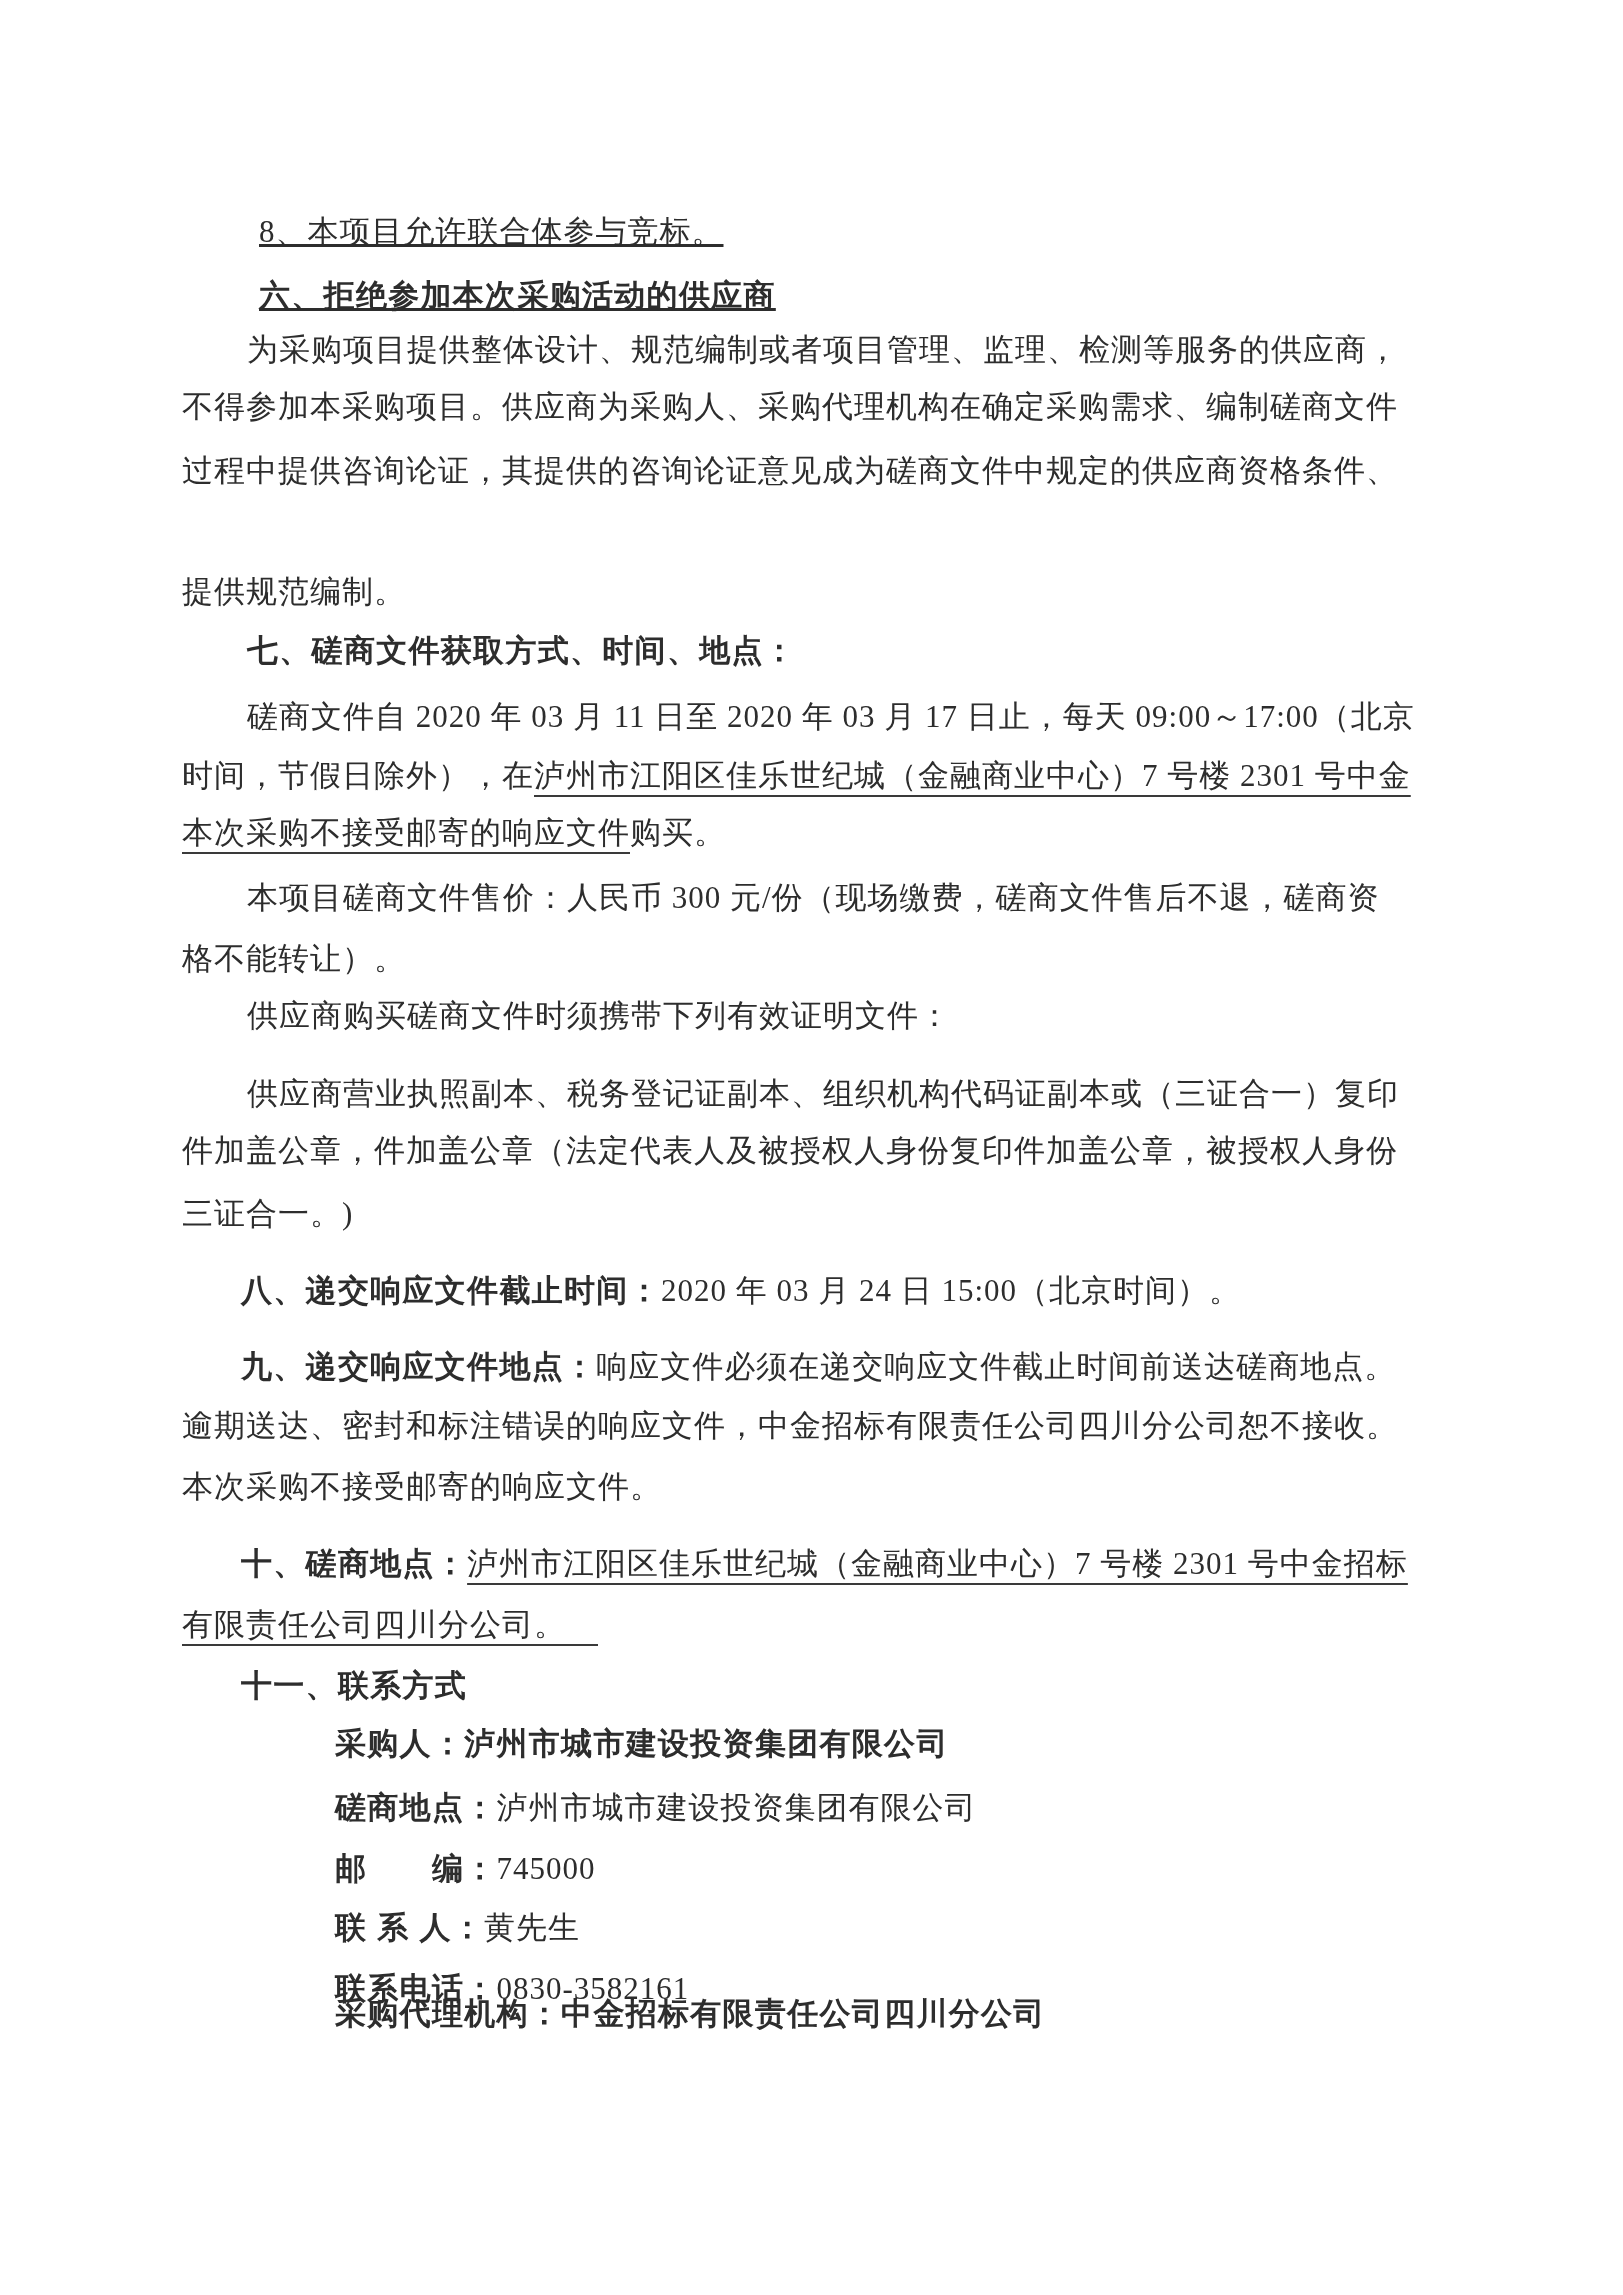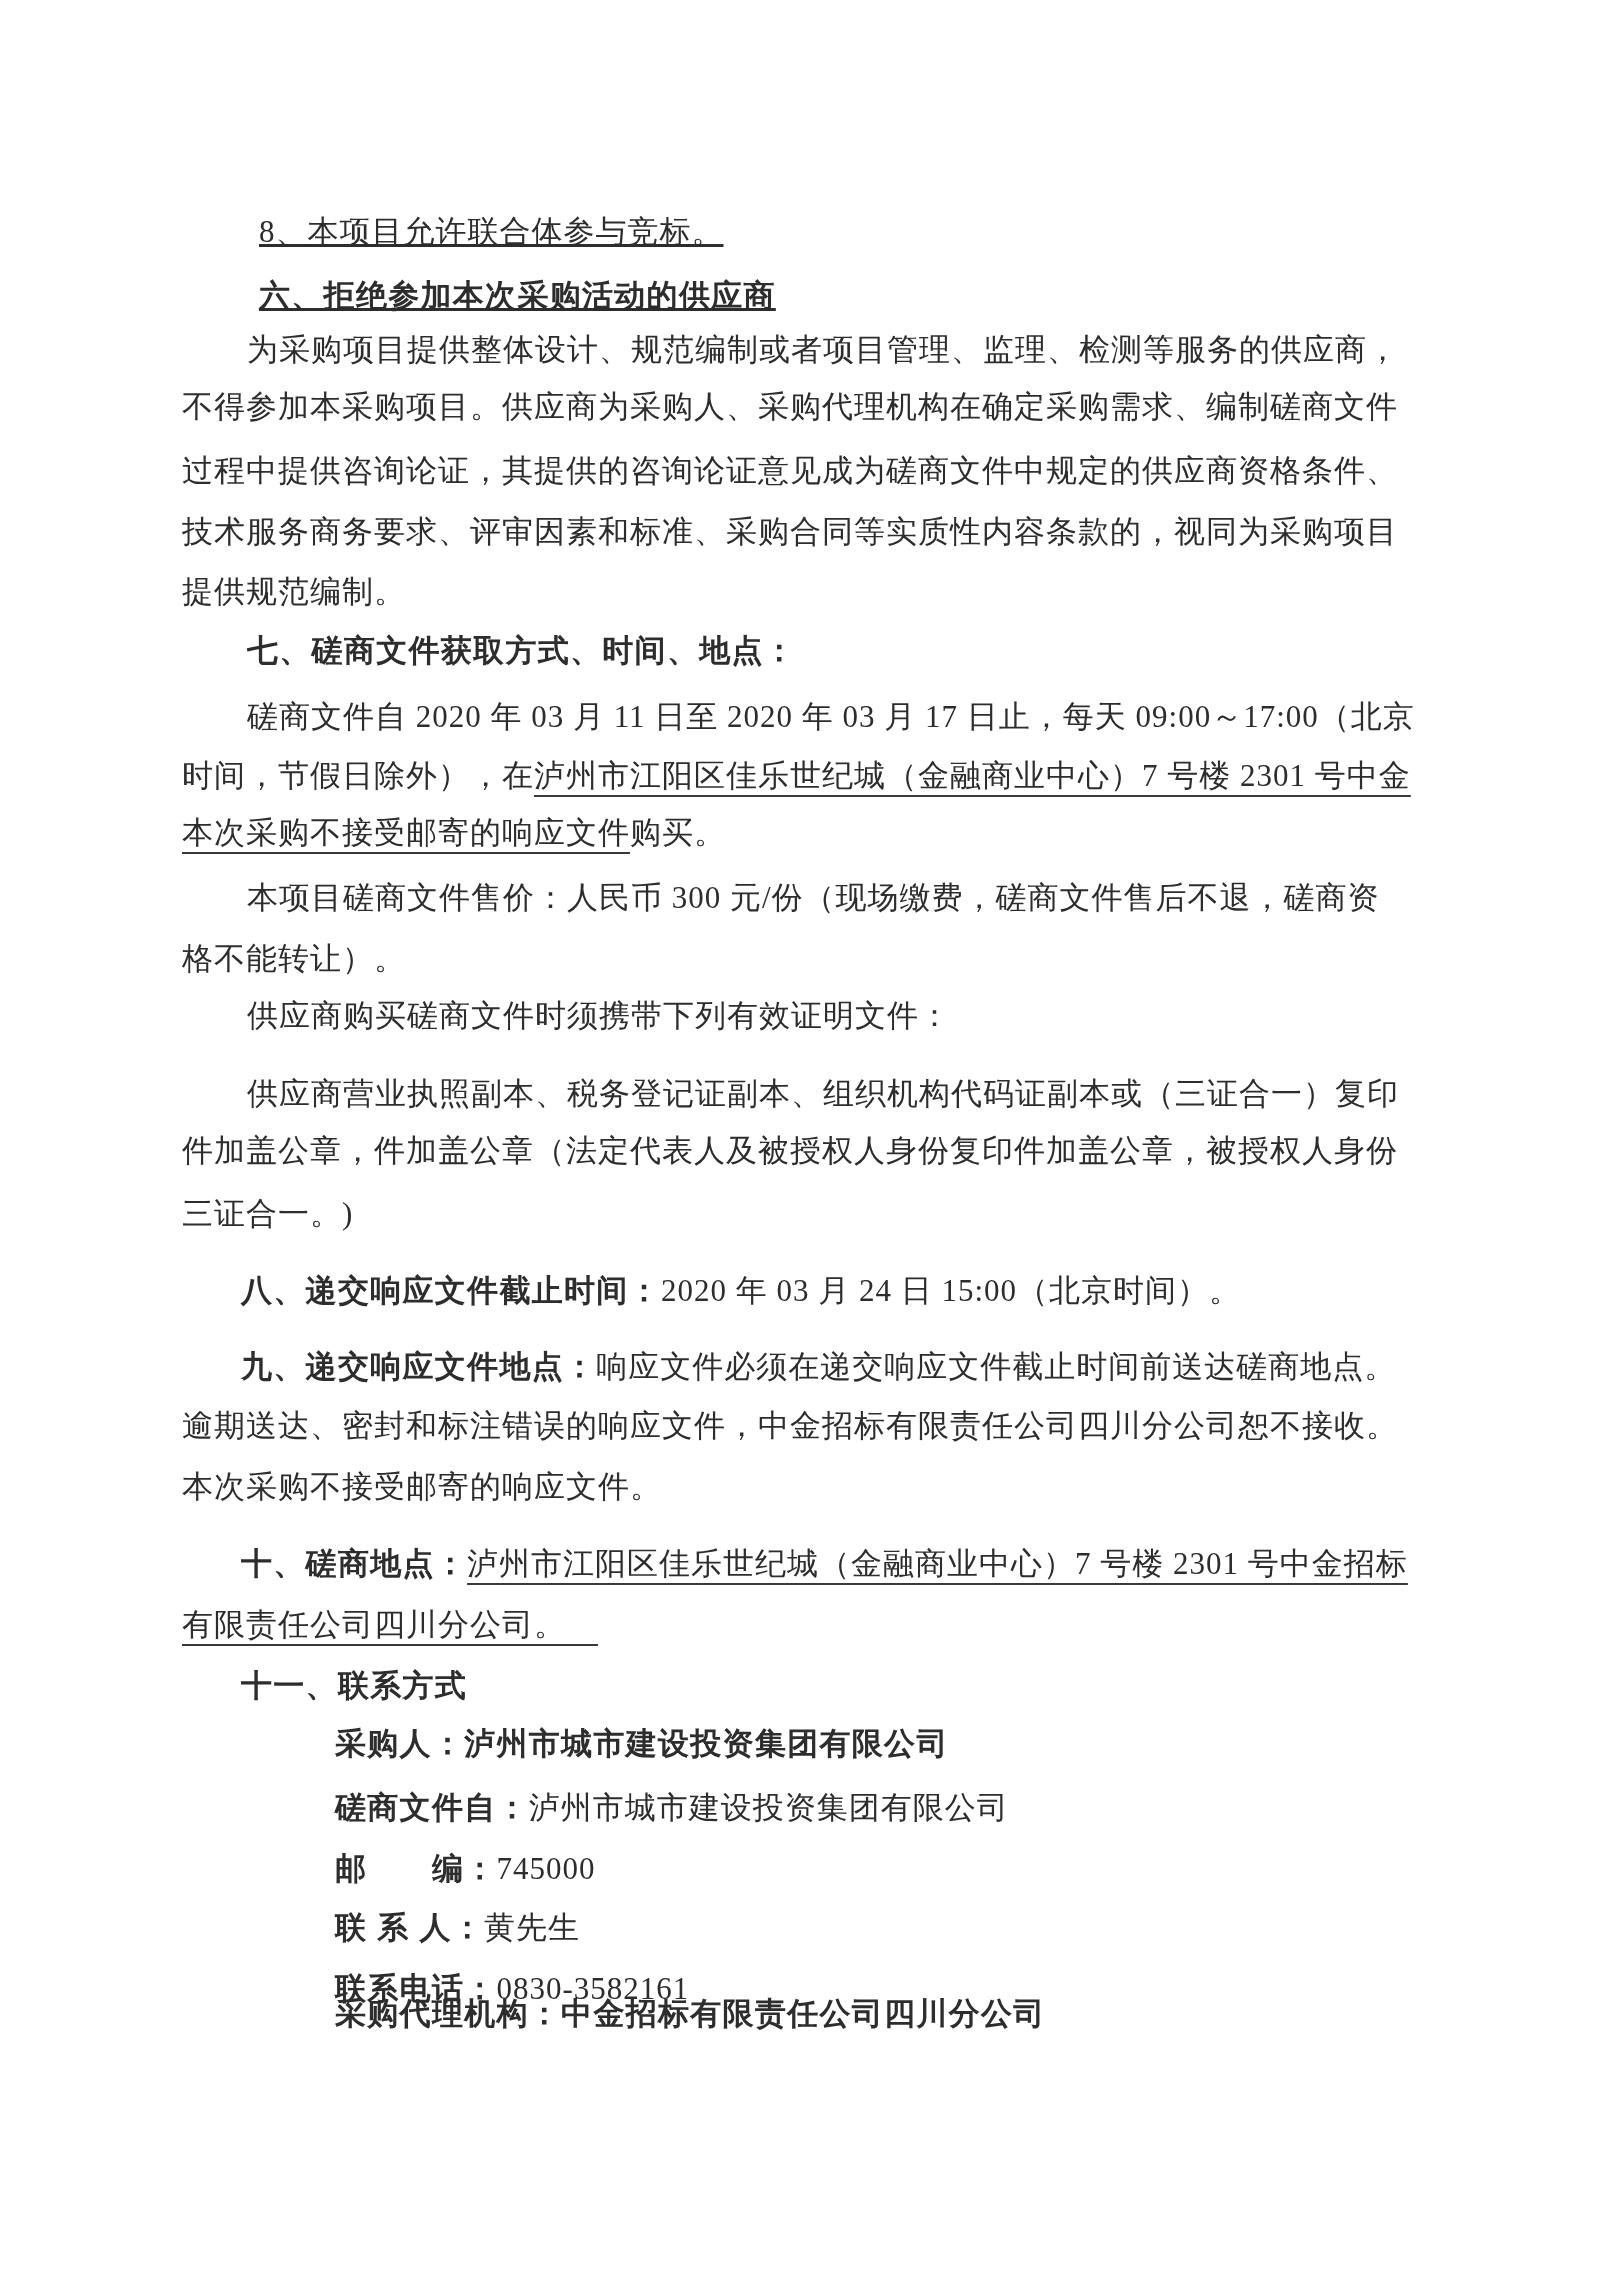--- a/index.html
+++ b/index.html
@@ -42,21 +42,20 @@
 
 <div class="page">
 
   <div class="ln i1" style="top:211px"><span class="t">8、本项目允许联合体参与竞标。</span></div>
 
   <div class="ln i1" style="top:275px"><span class="b">六、拒绝参加本次采购活动的供应商</span></div>
 
   <div class="ln i2" style="top:329px"><span class="t">为采购项目提供整体设计、规范编制或者项目管理、监理、检测等服务的供应商，</span></div>
   <div class="ln" style="top:386px"><span class="t">不得参加本采购项目。供应商为采购人、采购代理机构在确定采购需求、编制磋商文件</span></div>
   <div class="ln" style="top:450px"><span class="t">过程中提供咨询论证，其提供的咨询论证意见成为磋商文件中规定的供应商资格条件、</span></div>
-  <div class="ln" style="top:511px"><span class="t">技术服务商务要求、评审因素和标准、采购合同等实质性内容条款的，视同为采购项目</span></div>
   <div class="ln" style="top:571px"><span class="t">提供规范编制。</span></div>
 
   <div class="ln i2" style="top:630px"><span class="b">七、磋商文件获取方式、时间、地点：</span></div>
 
   <div class="ln i2" style="top:696px"><span class="t">磋商文件自 2020 年 03 月 11 日至 2020 年 03 月 17 日止，每天 09:00～17:00（北京</span></div>
   <div class="ln" style="top:755px"><span class="t">时间，节假日除外），在</span><span class="t u">泸州市江阳区佳乐世纪城（金融商业中心）7 号楼 2301 号中金</span></div>
   <div class="ln" style="top:812px"><span class="t u">本次采购不接受邮寄的响应文件</span><span class="t">购买。</span></div>
 
   <div class="ln i2" style="top:877px"><span class="t">本项目磋商文件售价：人民币 300 元/份（现场缴费，磋商文件售后不退，磋商资</span></div>
   <div class="ln" style="top:938px"><span class="t">格不能转让）。</span></div>
@@ -72,20 +71,20 @@
   <div class="ln i3" style="top:1346px"><span class="b">九、递交响应文件地点：</span><span class="t">响应文件必须在递交响应文件截止时间前送达磋商地点。</span></div>
   <div class="ln" style="top:1405px"><span class="t">逾期送达、密封和标注错误的响应文件，中金招标有限责任公司四川分公司恕不接收。</span></div>
   <div class="ln" style="top:1466px"><span class="t">本次采购不接受邮寄的响应文件。</span></div>
 
   <div class="ln i3" style="top:1543px"><span class="b">十、磋商地点：</span><span class="t u">泸州市江阳区佳乐世纪城（金融商业中心）7 号楼 2301 号中金招标</span></div>
   <div class="ln" style="top:1604px"><span class="t u">有限责任公司四川分公司。　</span></div>
 
   <div class="ln i3" style="top:1665px"><span class="b">十一、联系方式</span></div>
 
   <div class="ln ic" style="top:1723px"><span class="b">采购人：</span><span class="b">泸州市城市建设投资集团有限公司</span></div>
-  <div class="ln ic" style="top:1787px"><span class="b">磋商文件自：</span><span class="t">泸州市城市建设投资集团有限公司</span></div>
+  <div class="ln ic" style="top:1787px"><span class="b">磋商地点：</span><span class="t">泸州市城市建设投资集团有限公司</span></div>
   <div class="ln ic" style="top:1848px"><span class="b">邮　　编：</span><span class="t">745000</span></div>
   <div class="ln ic" style="top:1907px"><span class="b">联 系 人：</span><span class="t">黄先生</span></div>
   <div class="ln ic" style="top:1968px"><span class="b">联系电话：</span><span class="t">0830-3582161</span></div>
   <div class="ln ic" style="top:1993px"><span class="b">采购代理机构：</span><span class="b">中金招标有限责任公司四川分公司</span></div>
 
 </div>
 
 
 </body></html>

